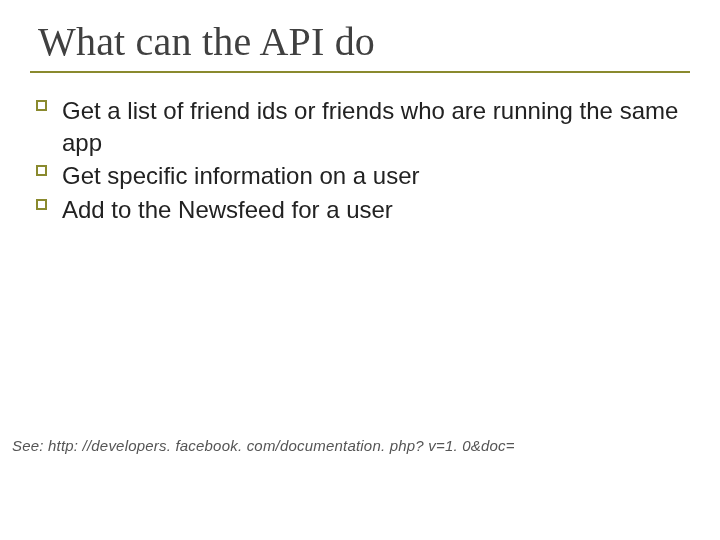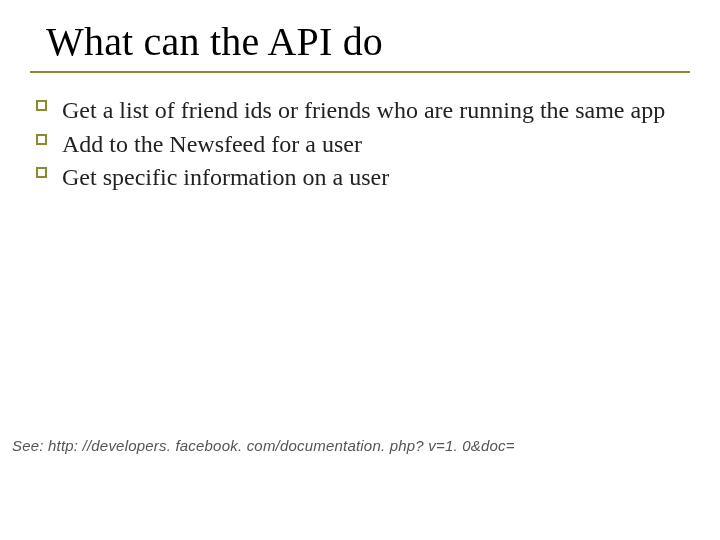--- a/index.html
+++ b/index.html
@@ -15,35 +15,34 @@
     box-sizing: border-box;
     width: 720px;
     height: 540px;
     padding: 18px 30px 18px 30px;
     position: relative;
   }
   .title {
     font-family: "Times New Roman", Times, serif;
     font-size: 40px;
     font-weight: 400;
-    color: #000000;
-    margin: 0 0 6px 16px;
+    color: #404040;
+    margin: 0 0 6px 8px;
     letter-spacing: 0.2px;
   }
   .rule {
     border: none;
     border-top: 2px solid #8a8a2e;
     margin: 2px 0 22px 0;
     width: 100%;
   }
   .bullets {
     margin: 0 0 0 6px;
     padding: 0;
     list-style: none;
-    font-family: Liberation Serif, serif;
   }
   .bullets li {
     position: relative;
     padding-left: 26px;
     font-size: 24px;
     line-height: 1.32;
     color: #222;
     margin-bottom: 2px;
   }
   .bullets li .marker {
@@ -72,21 +71,21 @@
 <div class="slide">
   <h1 class="title">What can the API do</h1>
   <hr class="rule">
   <ul class="bullets">
     <li>
       <span class="marker"></span>
       <span>Get a list of friend ids or friends who are running the same app</span>
     </li>
     <li>
       <span class="marker"></span>
-      <span>Add to the Newsfeed for a user</span>
+      <span>Get specific information on a user</span>
     </li>
     <li>
       <span class="marker"></span>
-      <span>Get specific information on a user</span>
+      <span>Add to the Newsfeed for a user</span>
     </li>
   </ul>
   <div class="footnote">See: http: //developers. facebook. com/documentation. php? v=1. 0&amp;doc=</div>
 </div>
 
 </body></html>

